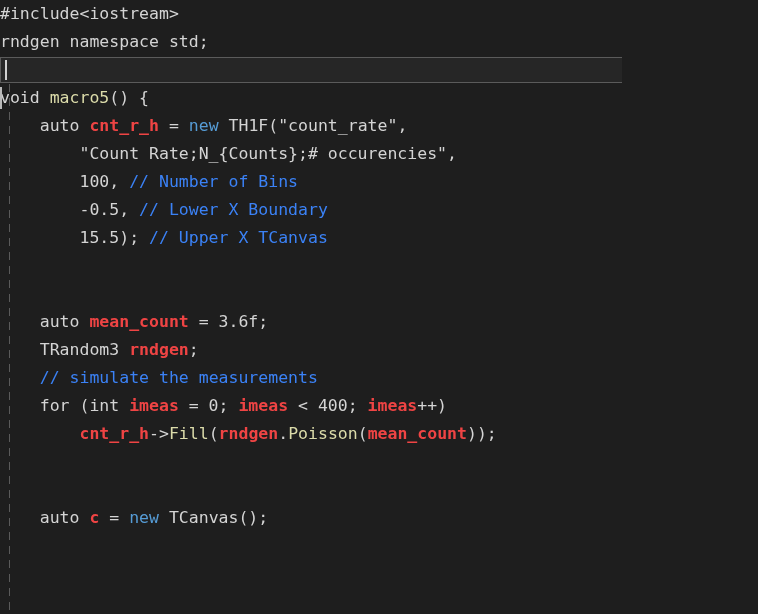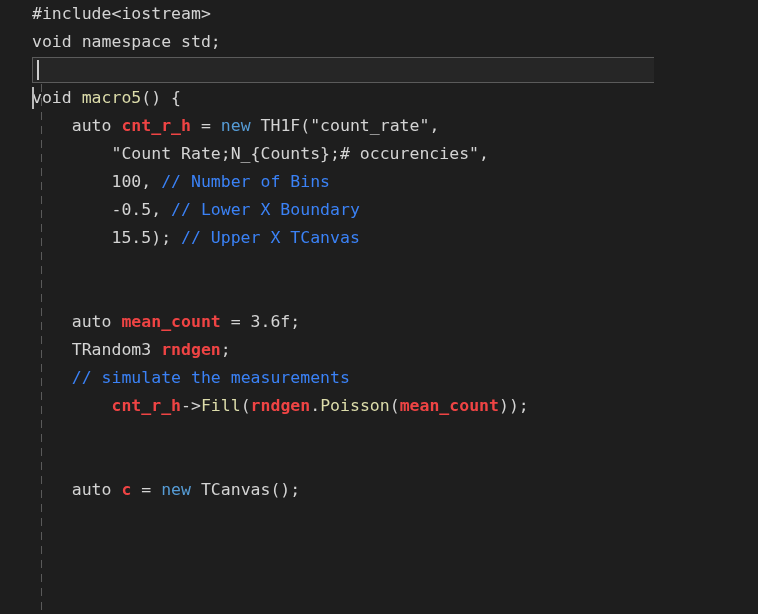--- a/index.html
+++ b/index.html
@@ -17,21 +17,20 @@
 
   #editor {
     position: relative;
     width: 622px;
     height: 614px;
     background: #1e1e1e;
     color: #d4d4d4;
     font-size: 16.5px;
     line-height: 28px;
     overflow: hidden;
-    margin-left: 32px;
   }
 
   
   .indent-guide {
     position: absolute;
     top: 84px;
     left: 9px;
     width: 1px;
     height: 530px;
     background-image: linear-gradient(
@@ -100,33 +99,34 @@
   .t-str     { color: #d4d4d4; }
   .t-comment { color: #3b82f6; }
 </style>
 </head>
 <body>
 
 <div id="editor">
   <div class="indent-guide"></div>
   <div class="code-area">
       <div class="line"><span class="t-plain">#include&lt;iostream&gt;</span></div>
-      <div class="line"><span class="t-plain">void namespace std;</span></div>
+      <div class="line"><span class="t-plain">rndgen namespace std;</span></div>
       <div class="line selected-line"><span class="caret"></span></div>
       <div class="line"><span class="edge-caret"></span><span class="t-plain">void </span><span class="t-func">macro5</span><span class="t-plain">() {</span></div>
       <div class="line"><span class="t-plain">    auto </span><span class="t-var">cnt_r_h</span><span class="t-plain"> = </span><span class="t-kw">new</span><span class="t-plain"> TH1F("count_rate",</span></div>
       <div class="line"><span class="t-str">        "Count Rate;N_{Counts};# occurencies",</span></div>
       <div class="line"><span class="t-plain">        100, </span><span class="t-comment">// Number of Bins</span></div>
       <div class="line"><span class="t-plain">        -0.5, </span><span class="t-comment">// Lower X Boundary</span></div>
       <div class="line"><span class="t-plain">        15.5); </span><span class="t-comment">// Upper X TCanvas</span></div>
       <div class="line">&nbsp;</div>
       <div class="line">&nbsp;</div>
       <div class="line"><span class="t-plain">    auto </span><span class="t-var">mean_count</span><span class="t-plain"> = 3.6f;</span></div>
       <div class="line"><span class="t-plain">    TRandom3 </span><span class="t-var">rndgen</span><span class="t-plain">;</span></div>
       <div class="line"><span class="t-plain">    </span><span class="t-comment">// simulate the measurements</span></div>
+      <div class="line"><span class="t-plain">    for (int </span><span class="t-var">imeas</span><span class="t-plain"> = 0; </span><span class="t-var">imeas</span><span class="t-plain"> &lt; 400; </span><span class="t-var">imeas</span><span class="t-plain">++)</span></div>
       <div class="line"><span class="t-plain">        </span><span class="t-var">cnt_r_h</span><span class="t-plain">-&gt;</span><span class="t-func">Fill</span><span class="t-plain">(</span><span class="t-var">rndgen</span><span class="t-plain">.</span><span class="t-func">Poisson</span><span class="t-plain">(</span><span class="t-var">mean_count</span><span class="t-plain">));</span></div>
       <div class="line">&nbsp;</div>
       <div class="line">&nbsp;</div>
       <div class="line"><span class="t-plain">    auto </span><span class="t-var">c</span><span class="t-plain"> = </span><span class="t-kw">new</span><span class="t-plain"> TCanvas();</span></div>
       <div class="line">&nbsp;</div>
       <div class="line">&nbsp;</div>
     </div>
 </div>
 
 </body></html>

